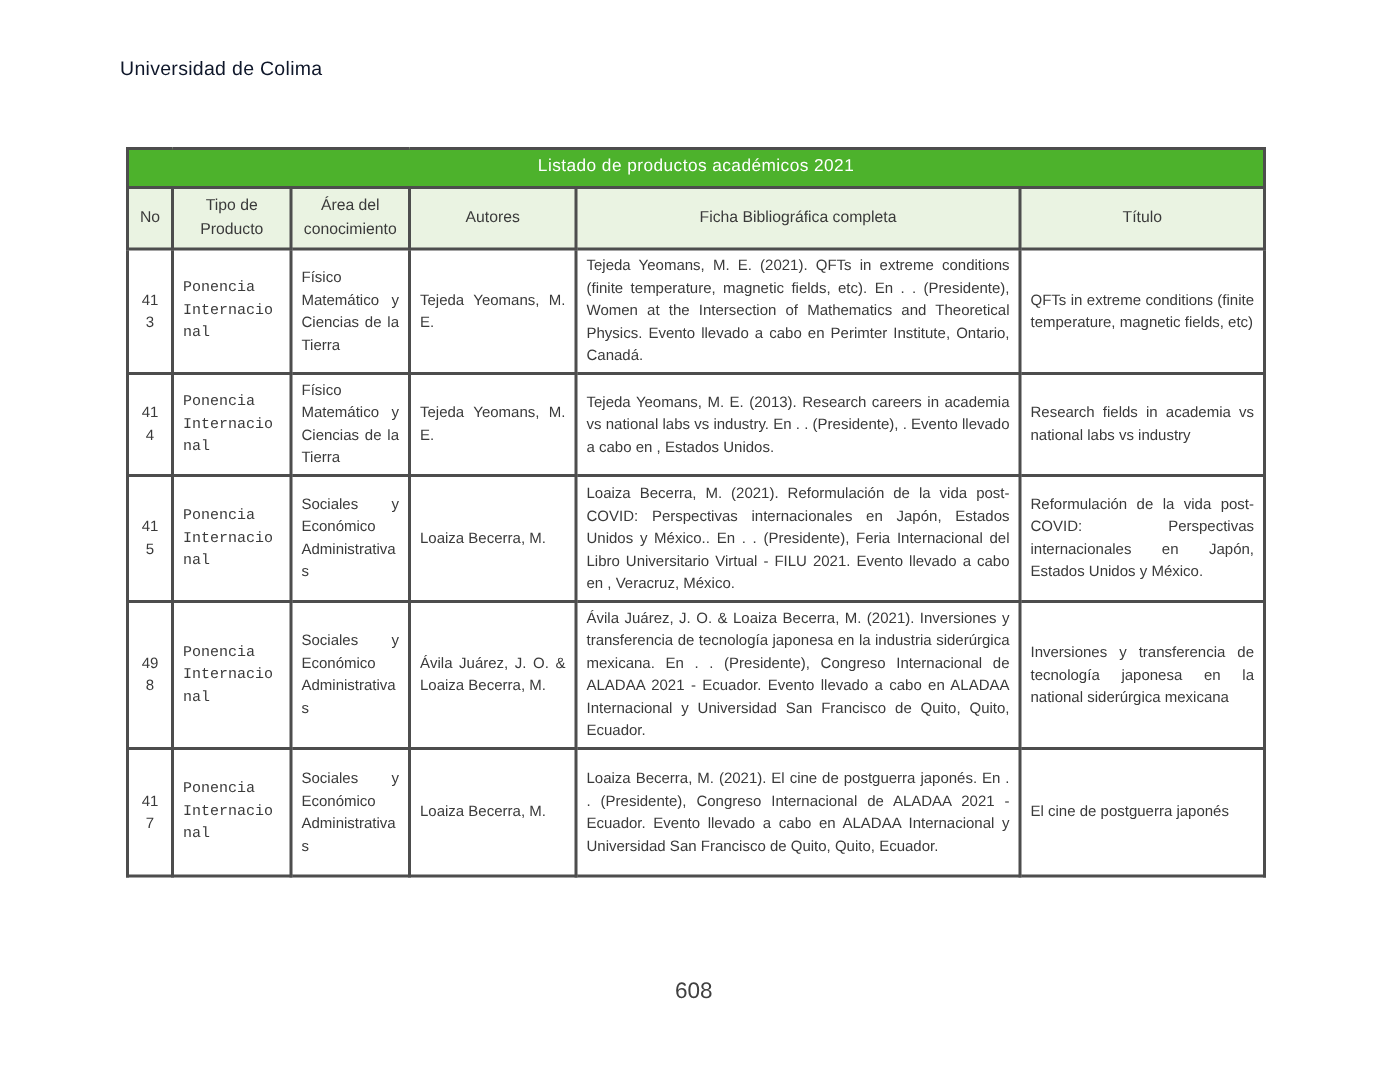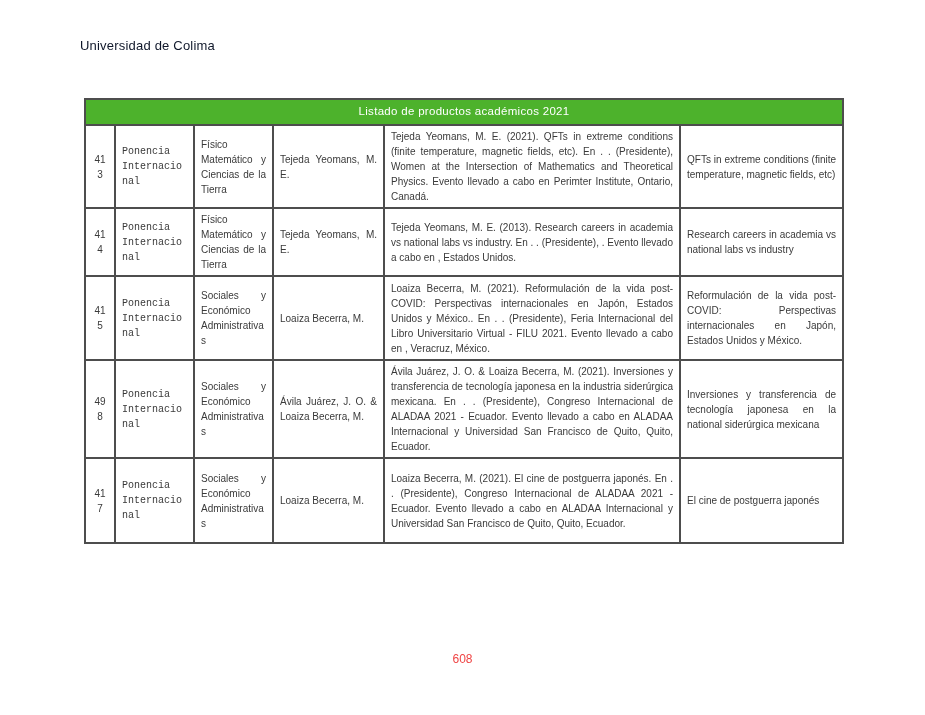--- a/index.html
+++ b/index.html
@@ -74,22 +74,22 @@
   tr.r413{height:83px;}
   tr.r414{height:63px;}
   tr.r415{height:84px;}
   tr.r416{height:96px;}
   tr.r417{height:85px;}
   .page-number{
     position:absolute;
     left:0;right:0;
     top:652px;
     text-align:center;
-    font-size:12px;
-    color:#ef4444;
+    font-size:15px;
+    color:#404040;
   }
 </style>
 </head>
 <body>
 
 <div class="letterhead">Universidad de Colima</div>
 
 <div class="doc-table-wrap">
   <table class="doc">
     <colgroup>
@@ -97,37 +97,45 @@
         <col class="c-tipo">
         <col class="c-area">
         <col class="c-autores">
         <col class="c-ficha">
         <col class="c-titulo">
     </colgroup>
     <tbody>
       <tr class="title-row">
         <td colspan="6">Listado de productos académicos 2021</td>
       </tr>
+      <tr class="header-row">
+        <th>No</th>
+        <th>Tipo de Producto</th>
+        <th>Área del conocimiento</th>
+        <th>Autores</th>
+        <th>Ficha Bibliográfica completa</th>
+        <th>Título</th>
+      </tr>
 
       <tr class="r413">
         <td class="cell-no">413</td>
         <td class="cell-tipo">Ponencia Internacional</td>
         <td class="cell-area">Físico Matemático y Ciencias de la Tierra</td>
         <td class="cell-autores">Tejeda Yeomans, M. E.</td>
         <td class="cell-ficha">Tejeda Yeomans, M. E. (2021). QFTs in extreme conditions (finite temperature, magnetic fields, etc). En . . (Presidente), Women at the Intersection of Mathematics and Theoretical Physics. Evento llevado a cabo en Perimter Institute, Ontario, Canadá.</td>
         <td class="cell-titulo">QFTs in extreme conditions (finite temperature, magnetic fields, etc)</td>
       </tr>
 
       <tr class="r414">
         <td class="cell-no">414</td>
         <td class="cell-tipo">Ponencia Internacional</td>
         <td class="cell-area">Físico Matemático y Ciencias de la Tierra</td>
         <td class="cell-autores">Tejeda Yeomans, M. E.</td>
         <td class="cell-ficha">Tejeda Yeomans, M. E. (2013). Research careers in academia vs national labs vs industry. En . . (Presidente), . Evento llevado a cabo en , Estados Unidos.</td>
-        <td class="cell-titulo">Research careers in academia vs national labs vs industry</td>
+        <td class="cell-titulo">Research fields in academia vs national labs vs industry</td>
       </tr>
 
       <tr class="r415">
         <td class="cell-no">415</td>
         <td class="cell-tipo">Ponencia Internacional</td>
         <td class="cell-area">Sociales y Económico Administrativas</td>
         <td class="cell-autores">Loaiza Becerra, M.</td>
         <td class="cell-ficha">Loaiza Becerra, M. (2021). Reformulación de la vida post-COVID: Perspectivas internacionales en Japón, Estados Unidos y México.. En . . (Presidente), Feria Internacional del Libro Universitario Virtual - FILU 2021. Evento llevado a cabo en , Veracruz, México.</td>
         <td class="cell-titulo">Reformulación de la vida post-COVID: Perspectivas internacionales en Japón, Estados Unidos y México.</td>
       </tr>

